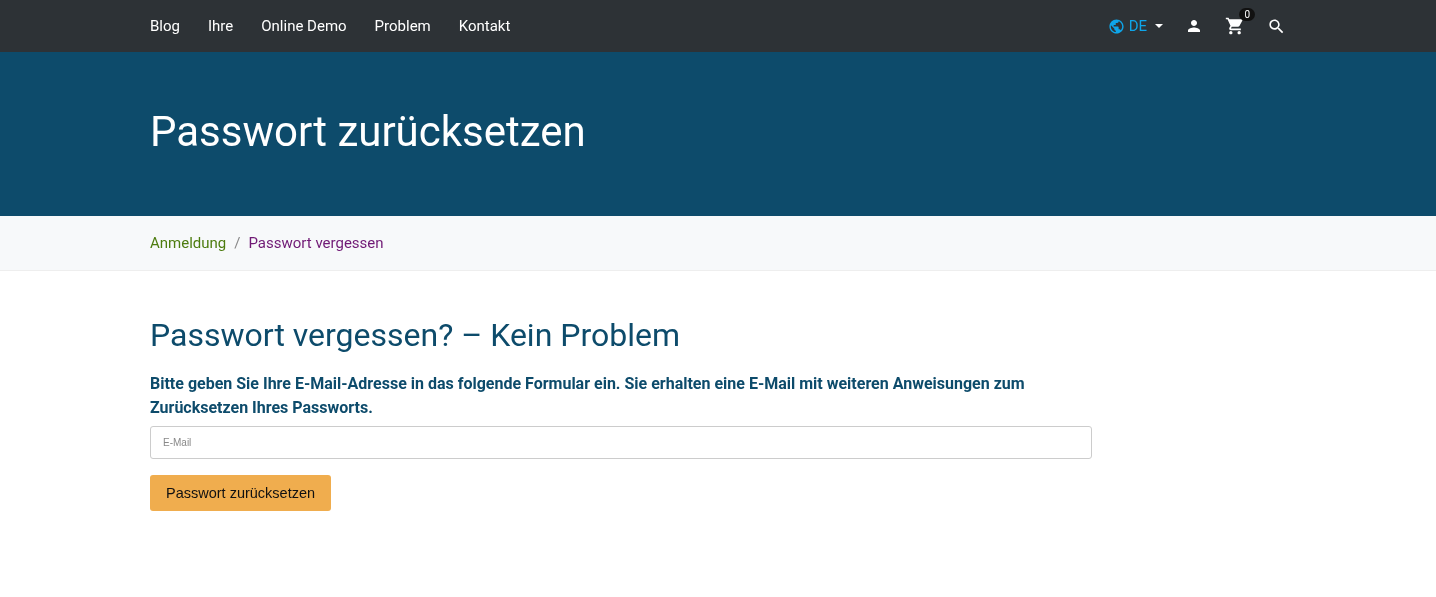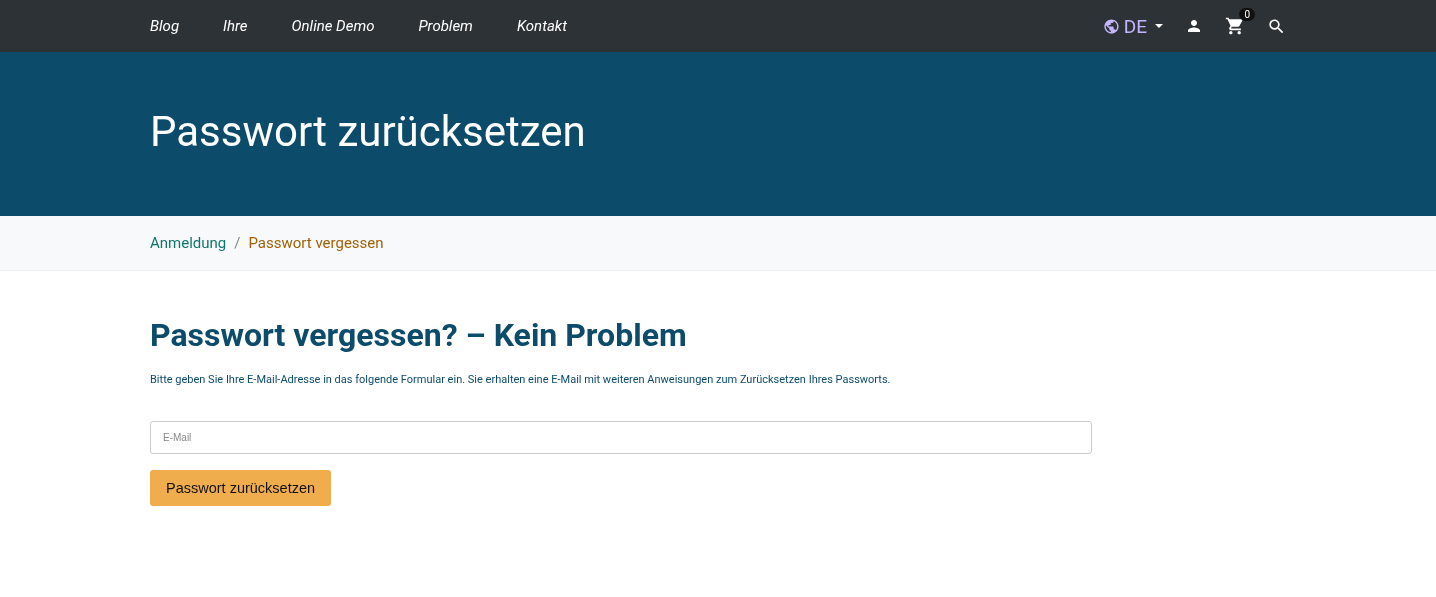--- a/index.html
+++ b/index.html
@@ -15,40 +15,39 @@
     .navbar {
       background: #2d3236;
       height: 52px;
       display: flex;
       align-items: center;
       justify-content: space-between;
       padding: 0 150px;
     }
     .nav-left {
       display: flex;
-      gap: 44px;
-      font-style: italic;
+      gap: 28px;
     }
     .nav-link {
       color: #fff;
       text-decoration: none;
       font-size: 15px;
       cursor: pointer;
     }
     .nav-right {
       display: flex;
       align-items: center;
       gap: 22px;
     }
     .lang-selector {
       display: flex;
       align-items: center;
-      color: #c4b5fd;
-      cursor: pointer;
-      font-size: 19px;
+      color: #0ea5e9;
+      cursor: pointer;
+      font-size: 15px;
       gap: 4px;
     }
     .icon-btn {
       color: #fff;
       cursor: pointer;
       display: flex;
       align-items: center;
       position: relative;
     }
     .cart-badge {
@@ -77,48 +76,49 @@
       padding: 18px 150px;
       border-bottom: 1px solid #eee;
     }
     .breadcrumb {
       display: flex;
       align-items: center;
       gap: 8px;
       font-size: 15px;
     }
     .breadcrumb-link {
-      color: #0f766e;
+      color: #4d7c0f;
       text-decoration: none;
       cursor: pointer;
     }
     .breadcrumb-sep {
       color: #888;
     }
     .breadcrumb-current {
-      color: #a16207;
+      color: #701a75;
     }
     .content {
       padding: 45px 150px 60px 150px;
       max-width: 1436px;
     }
     .content-inner {
       max-width: 942px;
     }
     .content-title {
       color: #0d4b6b;
       font-size: 32px;
-      font-weight: 700;
+      font-weight: 400;
       margin-bottom: 18px;
     }
     .content-text {
       color: #0d4b6b;
-      font-size: 11px;
+      font-size: 16px;
       line-height: 1.5;
-      margin-bottom: 32px;
+      margin-bottom: 6px;
+      font-weight: bold;
     }
     .email-input {
       width: 100%;
       padding: 10px 12px;
       font-size: 10px;
       border: 1px solid #ccc;
       border-radius: 3px;
       margin-bottom: 16px;
     }
     .email-input::placeholder {

